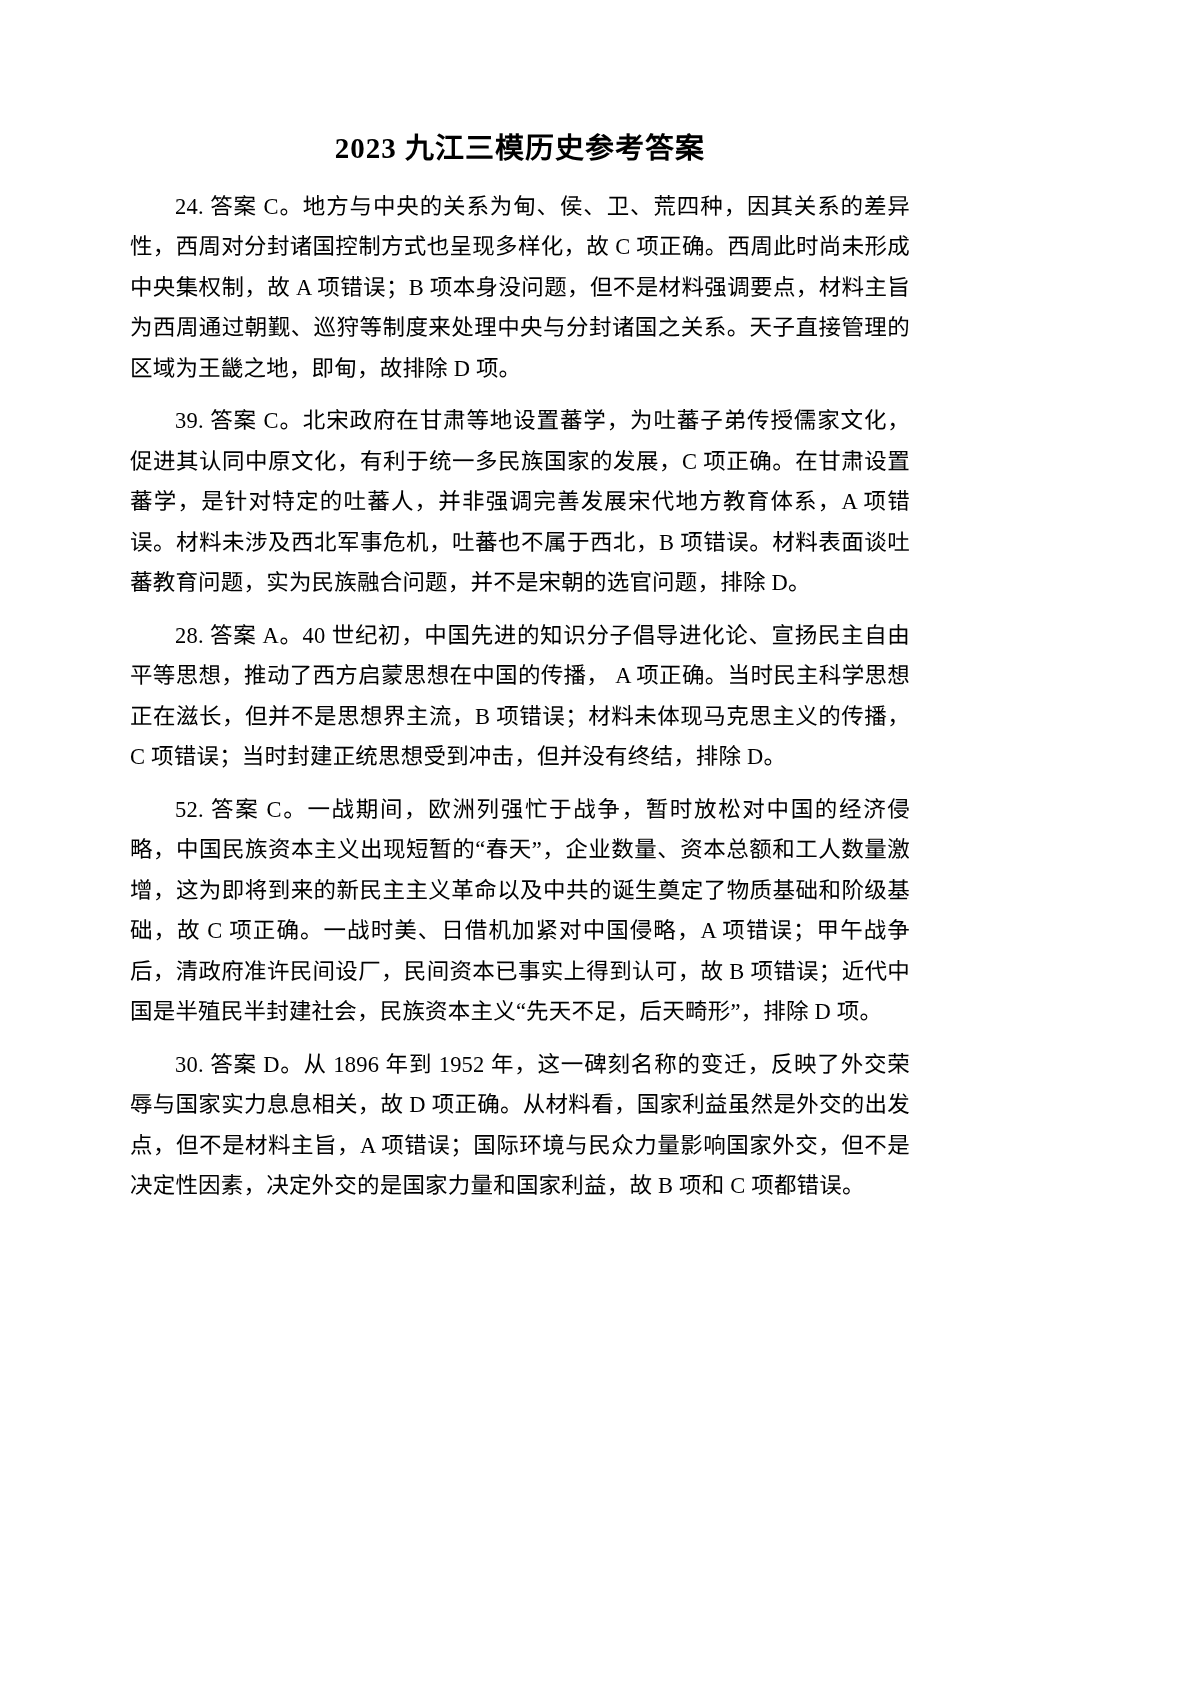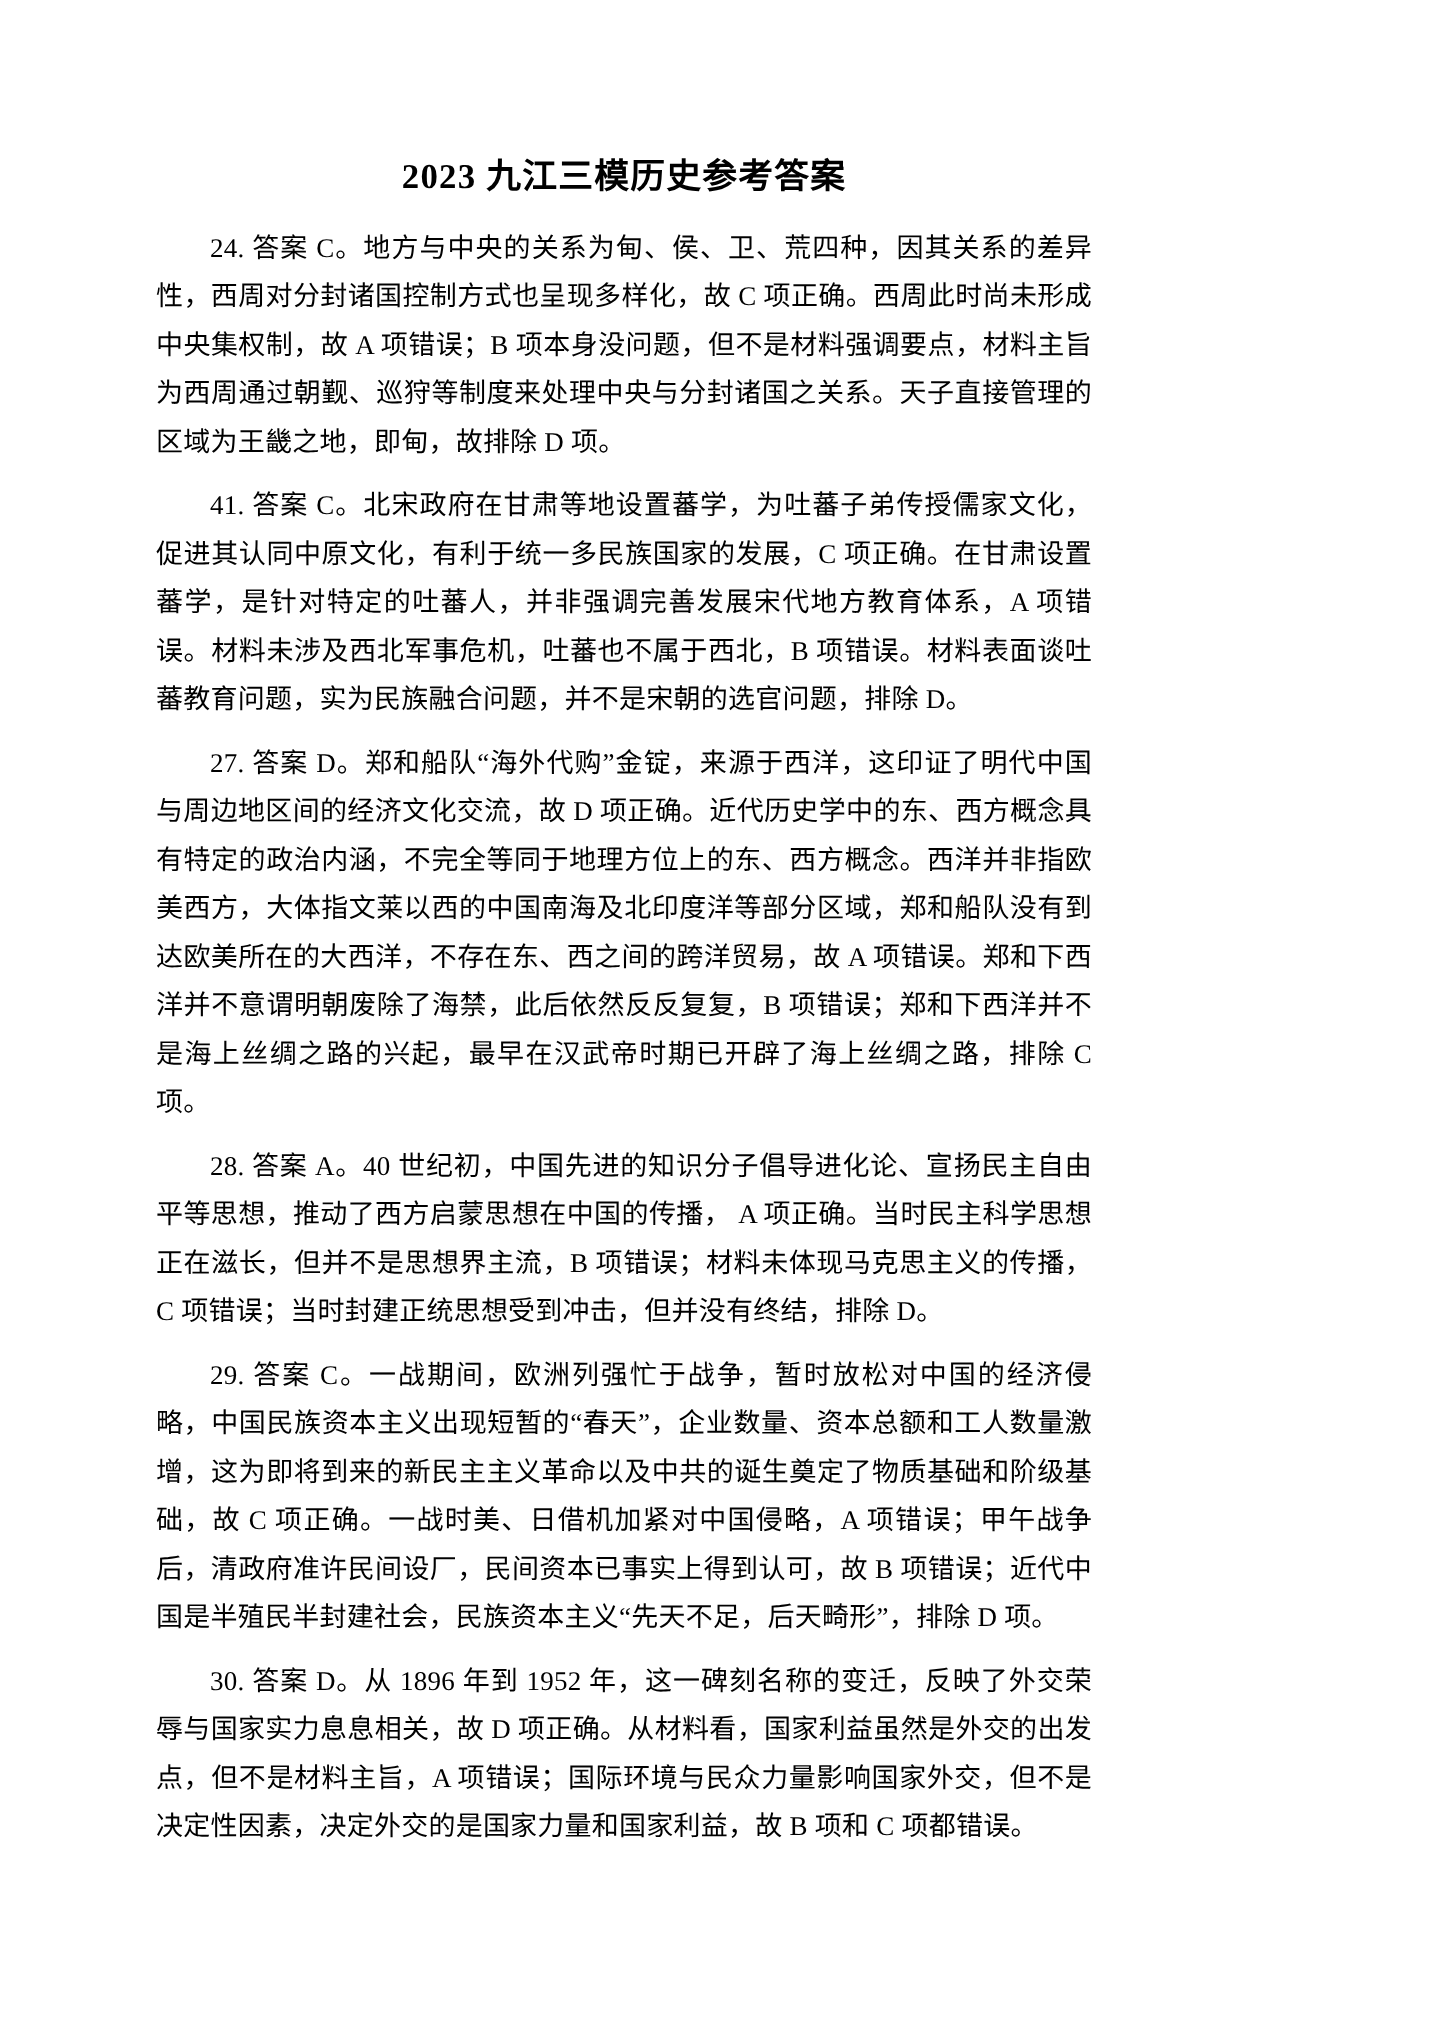--- a/index.html
+++ b/index.html
@@ -43,19 +43,18 @@
     letter-spacing: 0.2px;
   }
 </style>
 </head>
 <body>
 
 <div class="page">
   <h1 class="doc-title">2023 九江三模历史参考答案</h1>
   <div class="answers">
     <p class="para">24. 答案 C。地方与中央的关系为甸、侯、卫、荒四种，因其关系的差异性，西周对分封诸国控制方式也呈现多样化，故 C 项正确。西周此时尚未形成中央集权制，故 A 项错误；B 项本身没问题，但不是材料强调要点，材料主旨为西周通过朝觐、巡狩等制度来处理中央与分封诸国之关系。天子直接管理的区域为王畿之地，即甸，故排除 D 项。</p>
-    <p class="para">41. 答案 C。北宋政府在甘肃等地设置蕃学，为吐蕃子弟传授儒家文化，促进其认同中原文化，有利于统一多民族国家的发展，C 项正确。在甘肃设置蕃学，是针对特定的吐蕃人，并非强调完善发展宋代地方教育体系，A 项错误。材料未涉及西北军事危机，吐蕃也不属于西北，B 项错误。材料表面谈吐蕃教育问题，实为民族融合问题，并不是宋朝的选官问题，排除 D。</p>
-    <p class="para">27. 答案 D。郑和船队“海外代购”金锭，来源于西洋，这印证了明代中国与周边地区间的经济文化交流，故 D 项正确。近代历史学中的东、西方概念具有特定的政治内涵，不完全等同于地理方位上的东、西方概念。西洋并非指欧美西方，大体指文莱以西的中国南海及北印度洋等部分区域，郑和船队没有到达欧美所在的大西洋，不存在东、西之间的跨洋贸易，故 A 项错误。郑和下西洋并不意谓明朝废除了海禁，此后依然反反复复，B 项错误；郑和下西洋并不是海上丝绸之路的兴起，最早在汉武帝时期已开辟了海上丝绸之路，排除 C 项。</p>
+    <p class="para">39. 答案 C。北宋政府在甘肃等地设置蕃学，为吐蕃子弟传授儒家文化，促进其认同中原文化，有利于统一多民族国家的发展，C 项正确。在甘肃设置蕃学，是针对特定的吐蕃人，并非强调完善发展宋代地方教育体系，A 项错误。材料未涉及西北军事危机，吐蕃也不属于西北，B 项错误。材料表面谈吐蕃教育问题，实为民族融合问题，并不是宋朝的选官问题，排除 D。</p>
     <p class="para">28. 答案 A。40 世纪初，中国先进的知识分子倡导进化论、宣扬民主自由平等思想，推动了西方启蒙思想在中国的传播， A 项正确。当时民主科学思想正在滋长，但并不是思想界主流，B 项错误；材料未体现马克思主义的传播，C 项错误；当时封建正统思想受到冲击，但并没有终结，排除 D。</p>
-    <p class="para">29. 答案 C。一战期间，欧洲列强忙于战争，暂时放松对中国的经济侵略，中国民族资本主义出现短暂的“春天”，企业数量、资本总额和工人数量激增，这为即将到来的新民主主义革命以及中共的诞生奠定了物质基础和阶级基础，故 C 项正确。一战时美、日借机加紧对中国侵略，A 项错误；甲午战争后，清政府准许民间设厂，民间资本已事实上得到认可，故 B 项错误；近代中国是半殖民半封建社会，民族资本主义“先天不足，后天畸形”，排除 D 项。</p>
+    <p class="para">52. 答案 C。一战期间，欧洲列强忙于战争，暂时放松对中国的经济侵略，中国民族资本主义出现短暂的“春天”，企业数量、资本总额和工人数量激增，这为即将到来的新民主主义革命以及中共的诞生奠定了物质基础和阶级基础，故 C 项正确。一战时美、日借机加紧对中国侵略，A 项错误；甲午战争后，清政府准许民间设厂，民间资本已事实上得到认可，故 B 项错误；近代中国是半殖民半封建社会，民族资本主义“先天不足，后天畸形”，排除 D 项。</p>
     <p class="para">30. 答案 D。从 1896 年到 1952 年，这一碑刻名称的变迁，反映了外交荣辱与国家实力息息相关，故 D 项正确。从材料看，国家利益虽然是外交的出发点，但不是材料主旨，A 项错误；国际环境与民众力量影响国家外交，但不是决定性因素，决定外交的是国家力量和国家利益，故 B 项和 C 项都错误。</p>
   </div>
 </div>
 
 </body></html>

